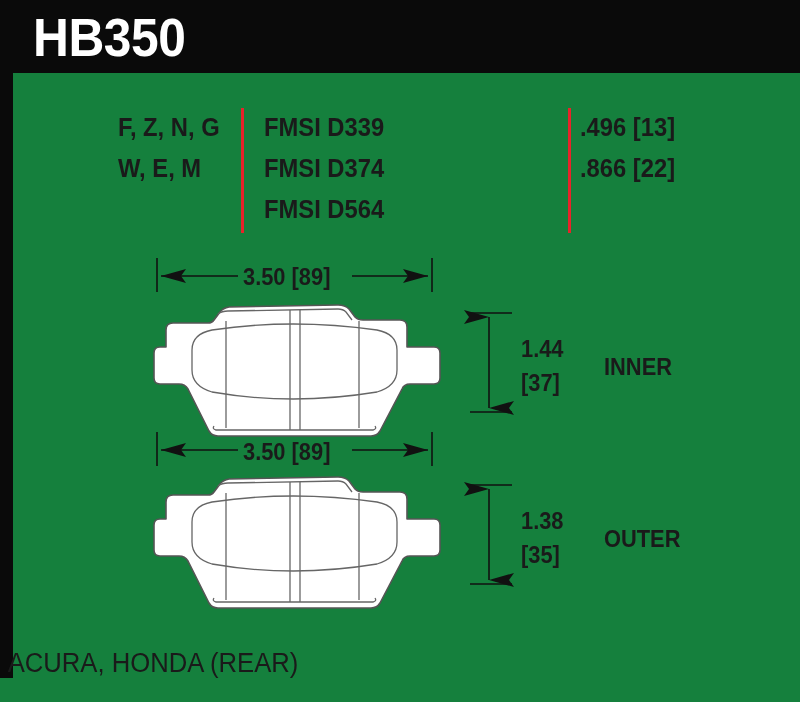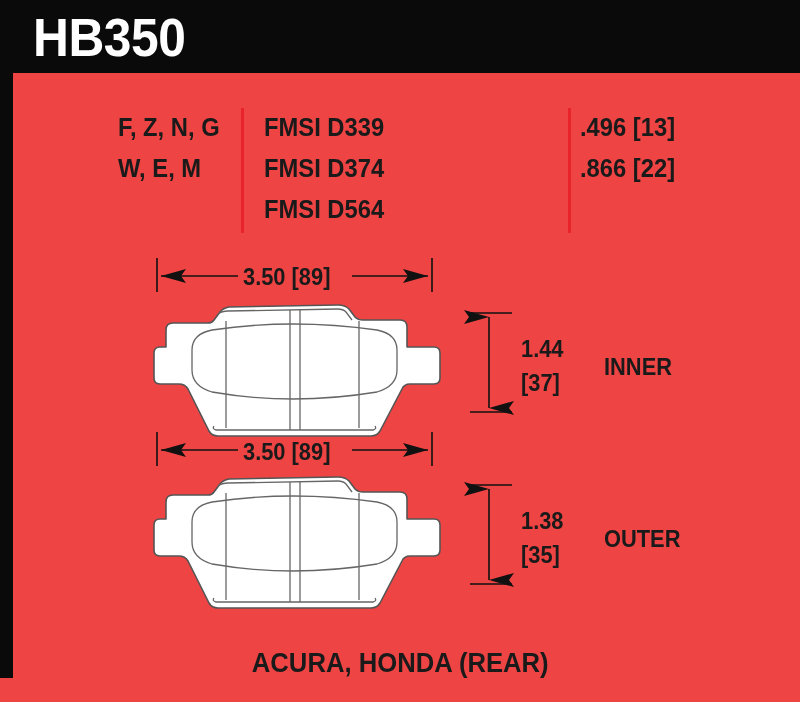--- a/index.html
+++ b/index.html
@@ -7,21 +7,21 @@
     padding: 0;
     background: #ffffff;
   }
   body {
     font-family: "Liberation Sans", sans-serif;
   }
   #sheet {
     position: relative;
     width: 800px;
     height: 702px;
-    background: #ef4444;
+    background: #15803d;
     overflow: hidden;
   }
 
   
   .header-band {
     position: absolute;
     left: 0;
     top: 0;
     width: 800px;
     height: 73px;
@@ -99,23 +99,23 @@
   .height-num-outer-b { left: 521px; top: 542px; font-size: 23px; }
 
   .side-label-inner { left: 604px; top: 354px; font-size: 23px; }
   .side-label-outer { left: 604px; top: 526px; font-size: 23px; }
 
   .caption {
     position: absolute;
     left: 0;
     top: 648px;
     width: 800px;
-    text-align: center;
+    text-align: left;
     font-family: "Liberation Sans Narrow", "Liberation Sans", sans-serif;
-    font-weight: bold;
+    font-weight: normal;
     font-size: 27px;
     color: #1a1a1a;
   }
   .caption span { display: inline-block; transform: scaleX(0.95); }
 
   svg { position: absolute; left: 0; top: 0; overflow: visible; }
 </style>
 </head>
 <body>
 

